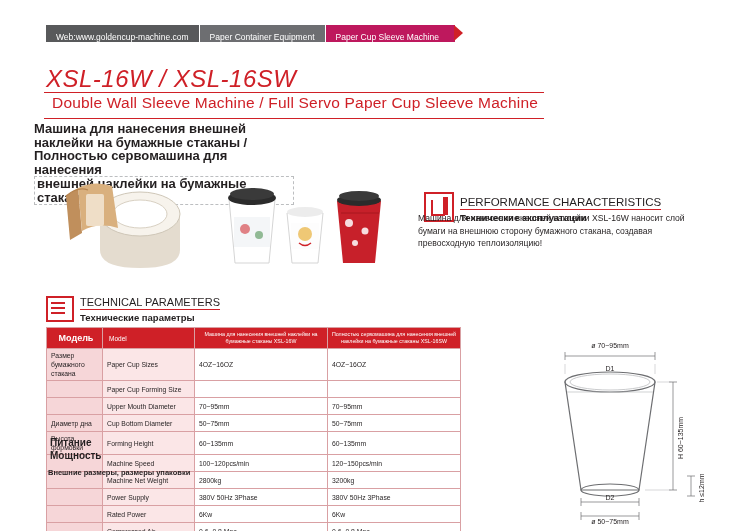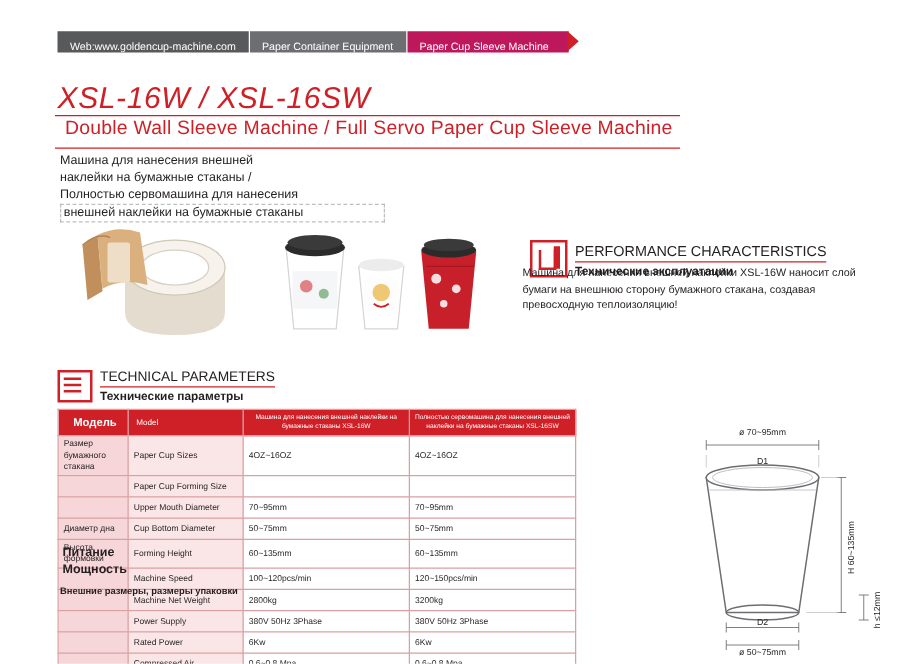--- a/index.html
+++ b/index.html
@@ -34,22 +34,22 @@
     position:absolute;left:44px;top:92px;width:500px;height:25px;
     border-top:1px solid #cf2027;border-bottom:1px solid #cf2027;
   }
   .title-main{
     position:absolute;left:52px;top:94px;
     font-size:15.5px;color:#cf2027;letter-spacing:.2px;
   }
 
   
   .ru-intro{
-    position:absolute;left:48px;top:122px;width:260px;
-    font-size:10px;line-height:13.5px;color:#231f20;font-weight:normal;
+    position:absolute;left:34px;top:122px;width:260px;
+    font-size:13px;line-height:13.5px;color:#231f20;font-weight:bold;
   }
   .ru-intro .dashbox{
     display:block;border:1px dashed #bcbec0;padding:0 2px;
   }
 
   
   .img-roll{position:absolute;left:48px;top:170px;width:160px;height:105px;}
   .img-cups{position:absolute;left:215px;top:165px;width:175px;height:115px;}
 
   

